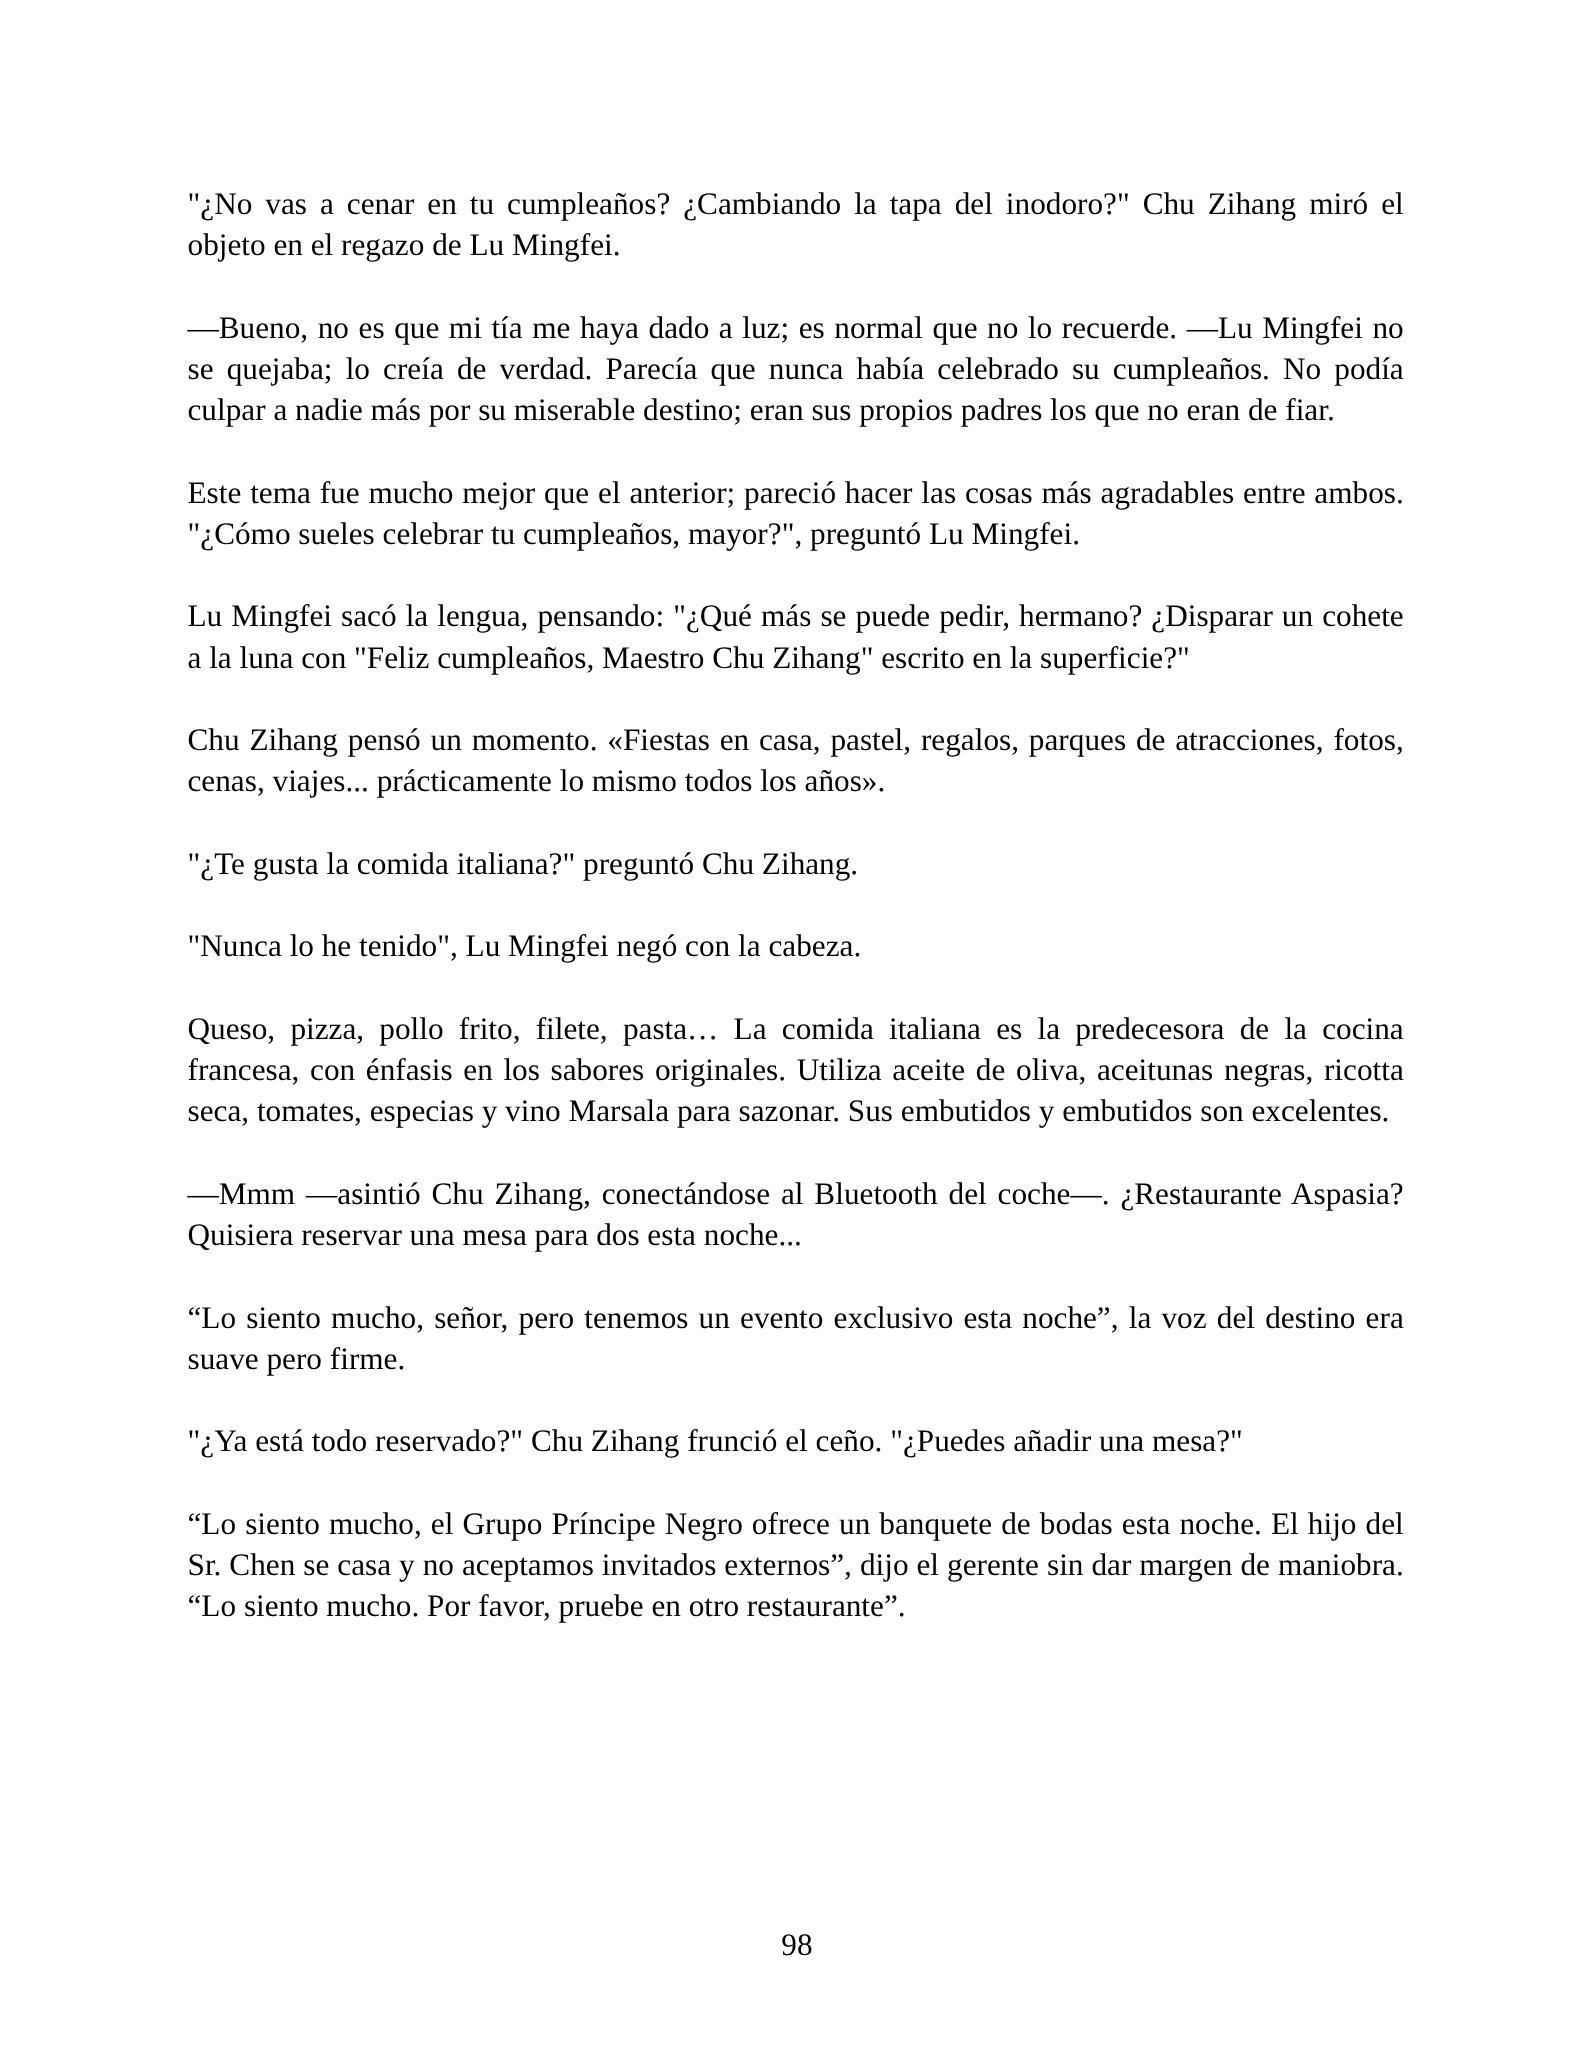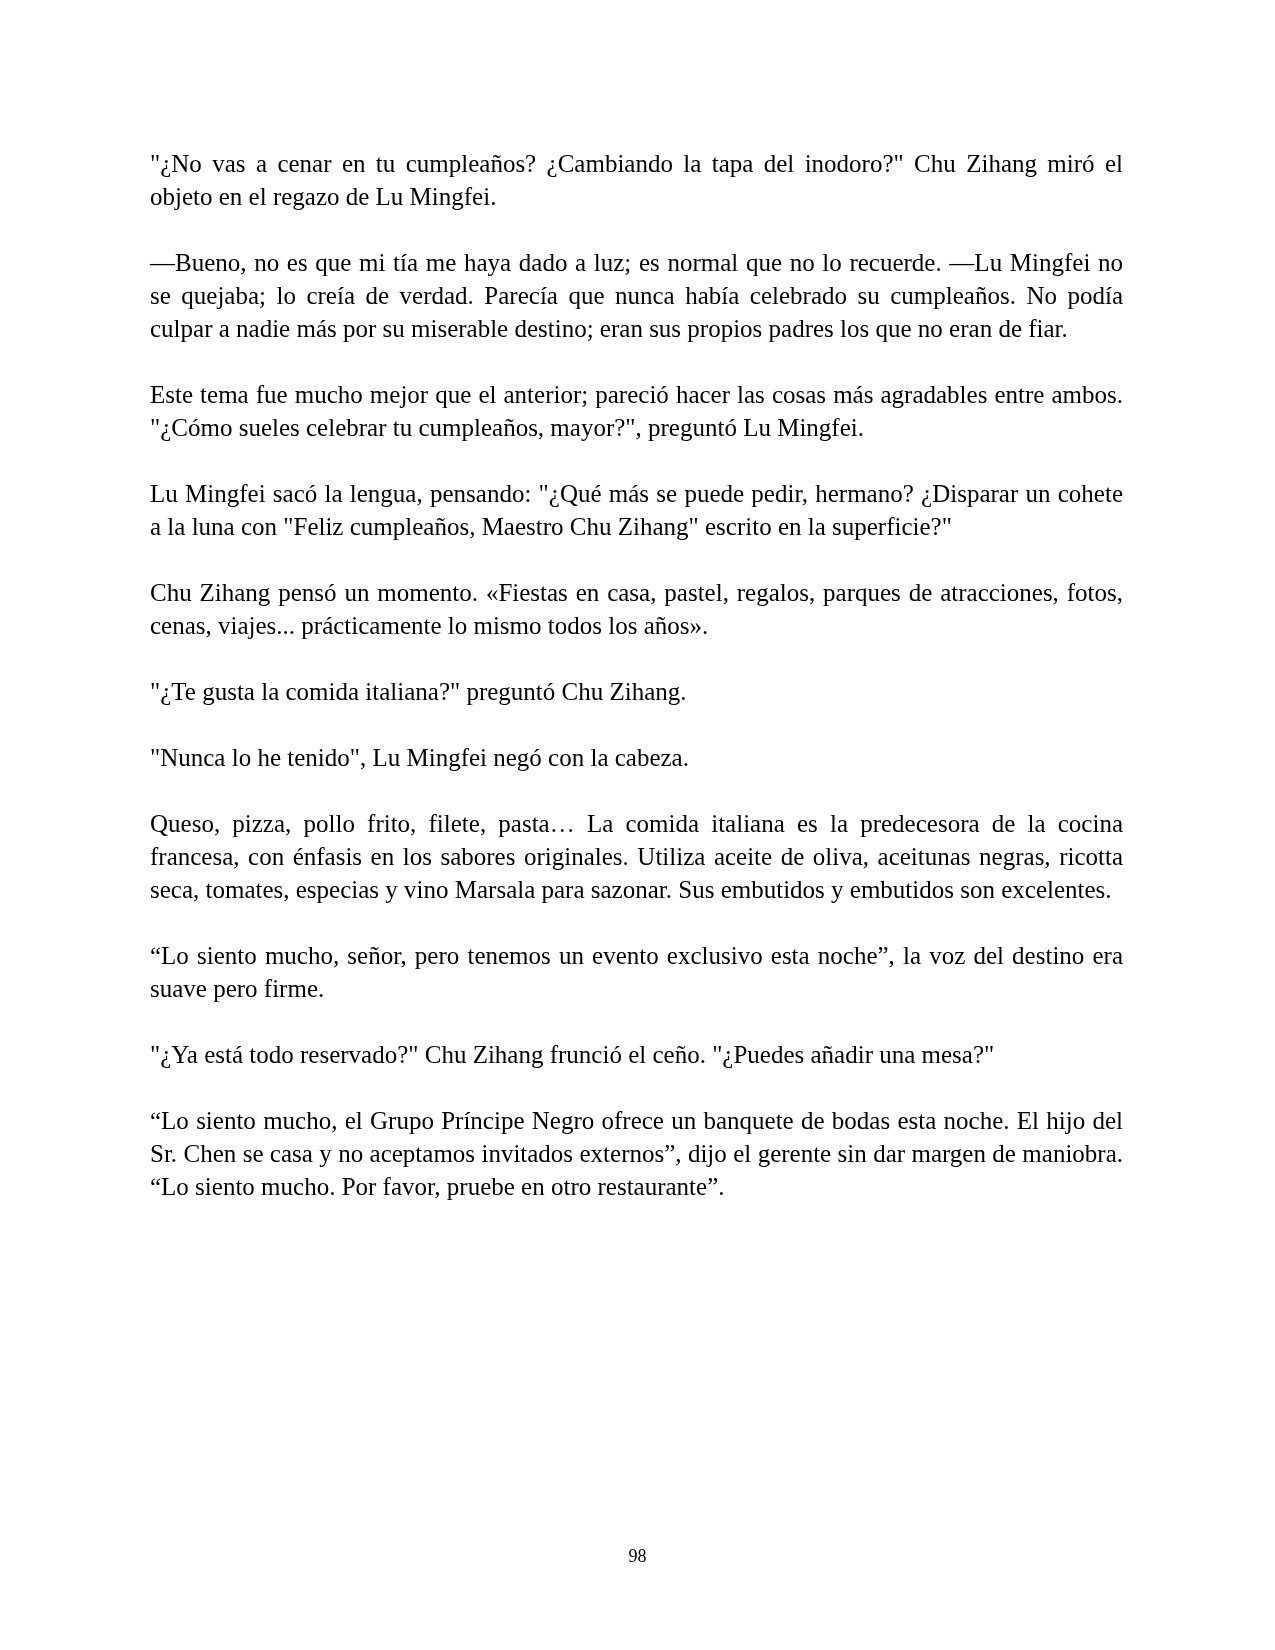--- a/index.html
+++ b/index.html
@@ -28,35 +28,36 @@
     line-height: 33px;
     text-align: justify;
     text-justify: inter-word;
   }
   .page-footer {
     position: absolute;
     top: 1540px;
     left: 0;
     width: 100%;
     text-align: center;
-    font-size: 18px;
+    font-size: 25px;
     line-height: 33px;
   }
 </style>
 </head>
 <body>
 
 <div class="page">
   <div class="content">
     <p>"¿No vas a cenar en tu cumpleaños? ¿Cambiando la tapa del inodoro?" Chu Zihang miró el objeto en el regazo de Lu Mingfei.</p>
     <p>—Bueno, no es que mi tía me haya dado a luz; es normal que no lo recuerde. —Lu Mingfei no se quejaba; lo creía de verdad. Parecía que nunca había celebrado su cumpleaños. No podía culpar a nadie más por su miserable destino; eran sus propios padres los que no eran de fiar.</p>
     <p>Este tema fue mucho mejor que el anterior; pareció hacer las cosas más agradables entre ambos. "¿Cómo sueles celebrar tu cumpleaños, mayor?", preguntó Lu Mingfei.</p>
     <p>Lu Mingfei sacó la lengua, pensando: "¿Qué más se puede pedir, hermano? ¿Disparar un cohete a la luna con "Feliz cumpleaños, Maestro Chu Zihang" escrito en la superficie?"</p>
     <p>Chu Zihang pensó un momento. «Fiestas en casa, pastel, regalos, parques de atracciones, fotos, cenas, viajes... prácticamente lo mismo todos los años».</p>
     <p>"¿Te gusta la comida italiana?" preguntó Chu Zihang.</p>
     <p>"Nunca lo he tenido", Lu Mingfei negó con la cabeza.</p>
     <p>Queso, pizza, pollo frito, filete, pasta… La comida italiana es la predecesora de la cocina francesa, con énfasis en los sabores originales. Utiliza aceite de oliva, aceitunas negras, ricotta seca, tomates, especias y vino Marsala para sazonar. Sus embutidos y embutidos son excelentes.</p>
+    <p>—Mmm —asintió Chu Zihang, conectándose al Bluetooth del coche—. ¿Restaurante Aspasia? Quisiera reservar una mesa para dos esta noche...</p>
     <p>“Lo siento mucho, señor, pero tenemos un evento exclusivo esta noche”, la voz del destino era suave pero firme.</p>
     <p>"¿Ya está todo reservado?" Chu Zihang frunció el ceño. "¿Puedes añadir una mesa?"</p>
     <p>“Lo siento mucho, el Grupo Príncipe Negro ofrece un banquete de bodas esta noche. El hijo del Sr. Chen se casa y no aceptamos invitados externos”, dijo el gerente sin dar margen de maniobra. “Lo siento mucho. Por favor, pruebe en otro restaurante”.</p>
   </div>
   <div class="page-footer">98</div>
 </div>
 
 </body></html>

